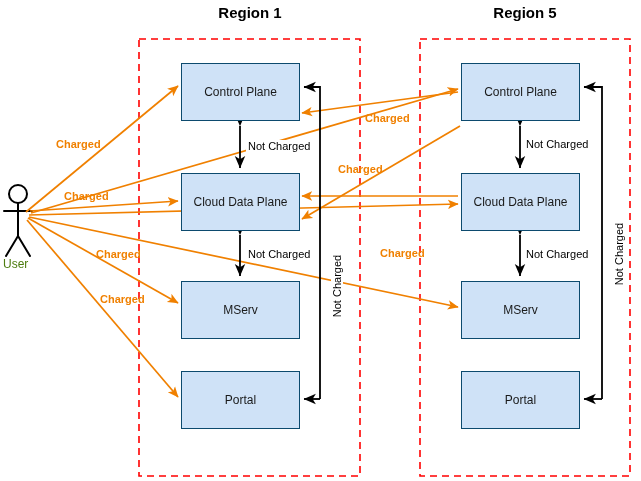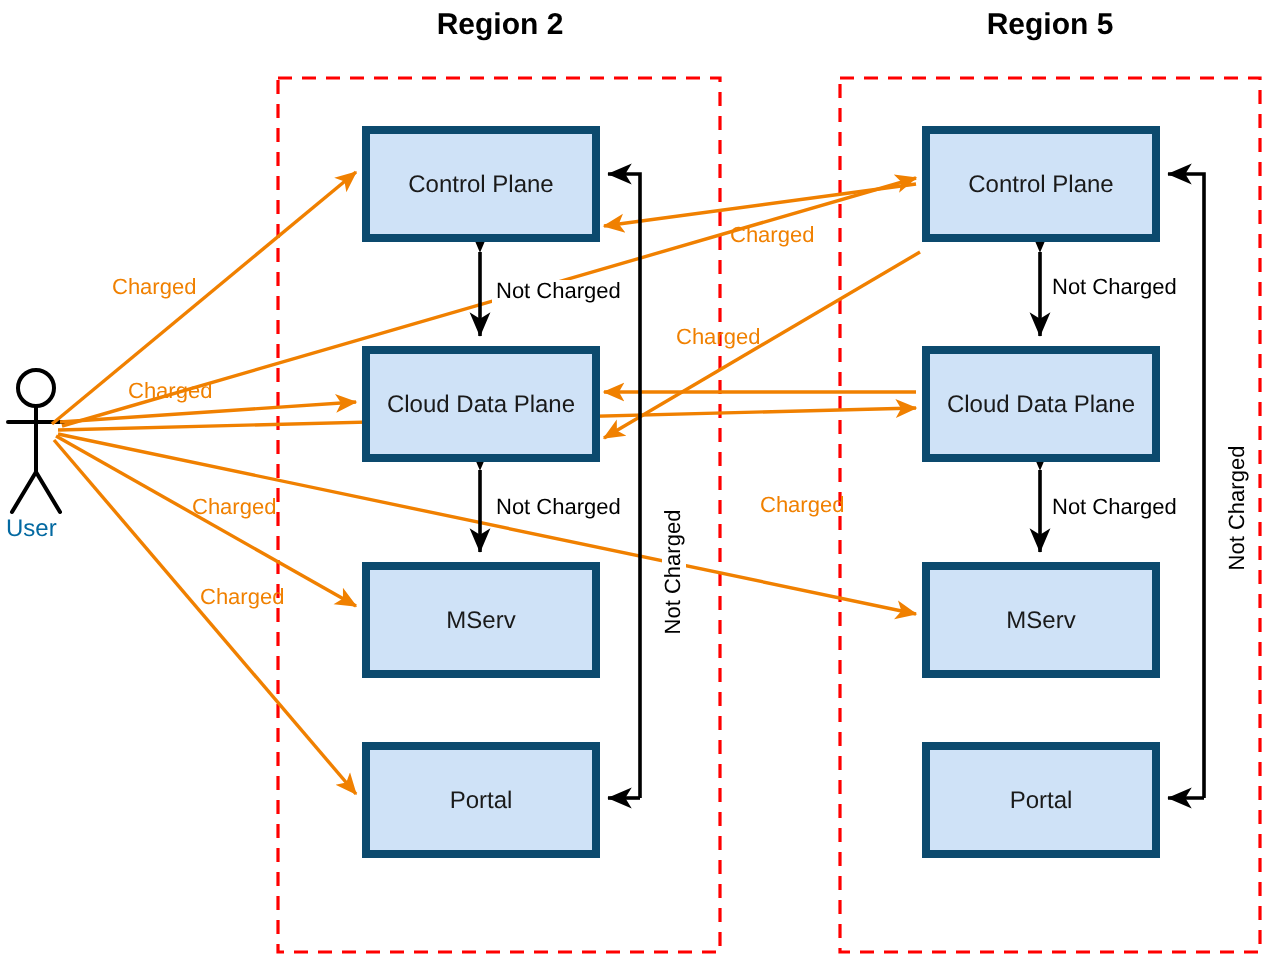--- a/index.html
+++ b/index.html
@@ -1,29 +1,29 @@
 <!DOCTYPE html>
 <html><head>
 <meta charset="utf-8">
 <style>
   html,body{margin:0;padding:0;background:#ffffff;}
   body{width:641px;height:481px;position:relative;overflow:hidden;
        font-family:"Liberation Sans","DejaVu Sans",sans-serif;}
   #canvas{position:absolute;left:0;top:0;width:641px;height:481px;}
   .region-title{position:absolute;font-weight:bold;font-size:15px;color:#000;
                 text-align:center;white-space:nowrap;}
-  .node-box{position:absolute;background:#cfe2f7;border:4px solid #0c4a6e;
+  .node-box{position:absolute;background:#cfe2f7;border:1px solid #0c4a6e;
             box-sizing:border-box;display:flex;align-items:center;
             justify-content:center;}
   .node-label{font-size:12px;color:#1a1a1a;white-space:nowrap;}
   .edge-label{position:absolute;font-size:11px;color:#000;white-space:nowrap;
               background:#fff;padding:0 2px;}
-  .edge-label.charged{color:#f08000;font-weight:normal;background:transparent;}
+  .edge-label.charged{color:#f08000;font-weight:bold;background:transparent;}
   .edge-label.vert{transform:rotate(-90deg);transform-origin:center center;}
-  .user-label{position:absolute;font-size:12px;color:#0369a1;white-space:nowrap;}
+  .user-label{position:absolute;font-size:12px;color:#4d7c0f;white-space:nowrap;}
 </style>
 </head>
 <body>
 
 <svg id="canvas" viewBox="0 0 641 481">
   <defs>
     <marker id="ahO" markerWidth="7" markerHeight="7" refX="6" refY="3.2" orient="auto" markerUnits="strokeWidth">
       <path d="M0,0.4 L6.4,3.2 L0,6 L1.6,3.2 Z" fill="#f08000"></path>
     </marker>
     <marker id="ahB" markerWidth="8" markerHeight="8" refX="6.6" refY="3.4" orient="auto" markerUnits="strokeWidth">
@@ -75,21 +75,21 @@
   </g>
 
   <g stroke="#000" stroke-width="1.8" fill="none">
     <line x1="520" y1="126" x2="520" y2="168" marker-end="url(#ahB)" marker-start="url(#ahB)"></line>
     <line x1="520" y1="235" x2="520" y2="276" marker-end="url(#ahB)" marker-start="url(#ahB)"></line>
     <path d="M602,399 L602,87 L584,87" marker-end="url(#ahB)"></path>
     <path d="M602,399 L584,399" marker-end="url(#ahB)"></path>
   </g>
 </svg>
 
-<div class="region-title" style="left:190px;top:4px;width:120px;">Region 2</div>
+<div class="region-title" style="left:190px;top:4px;width:120px;">Region 1</div>
 <div class="region-title" style="left:465px;top:4px;width:120px;">Region 5</div>
 
 <div class="node-box" style="left:181px;top:63px;width:119px;height:58px;">
   <span class="node-label">Control Plane</span>
 </div>
 <div class="node-box" style="left:181px;top:173px;width:119px;height:58px;">
   <span class="node-label">Cloud Data Plane</span>
 </div>
 <div class="node-box" style="left:181px;top:281px;width:119px;height:58px;">
   <span class="node-label">MServ</span>

